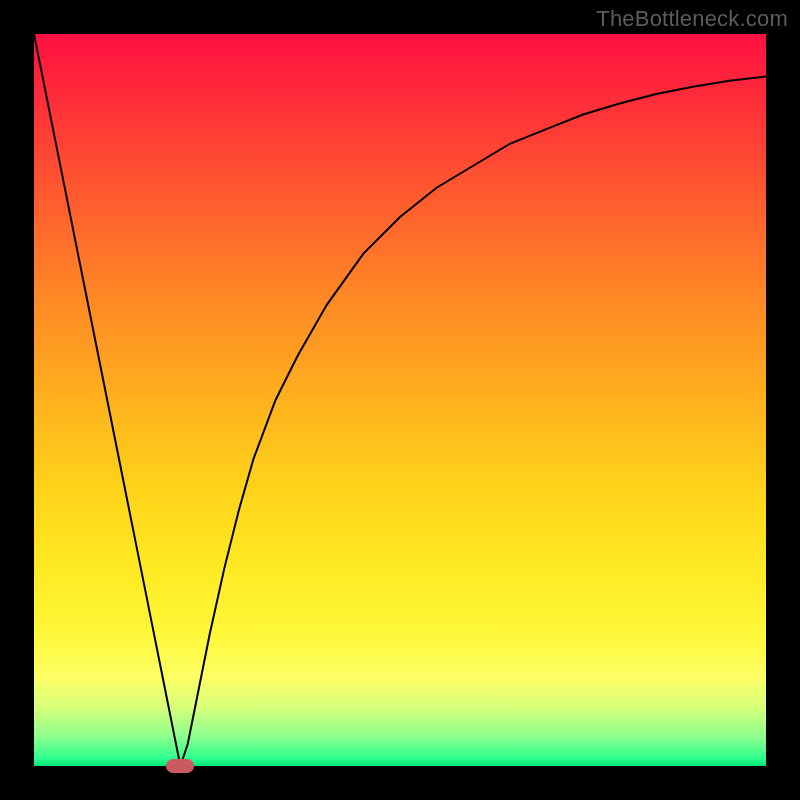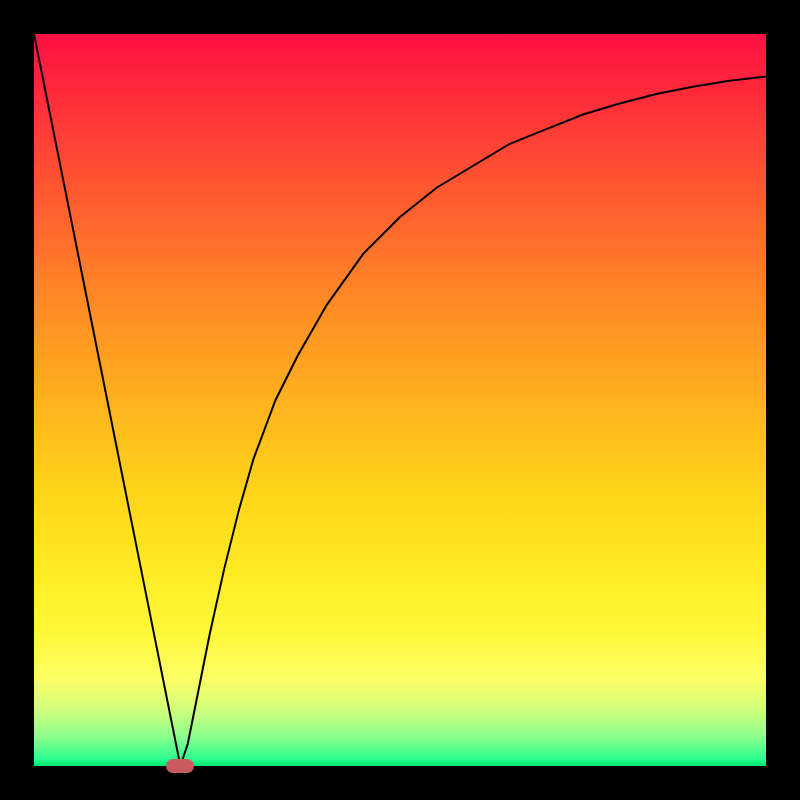--- a/index.html
+++ b/index.html
@@ -68,13 +68,14 @@
 </head>
 <body>
 
 <div class="frame">
   <div class="plot">
     <svg class="curve" viewBox="0 0 732 732" preserveAspectRatio="none">
       <path id="curve-path" fill="none" stroke="#000000" stroke-width="2" d="M0.00 0.00 L14.64 73.20 L29.28 146.40 L43.92 219.60 L58.56 292.80 L73.20 366.00 L87.84 439.20 L102.48 512.40 L117.12 585.60 L131.76 658.80 L139.08 695.40 L146.40 732.00 L153.72 710.04 L161.04 673.44 L175.68 600.24 L190.32 534.36 L204.96 475.80 L219.60 424.56 L241.56 366.00 L263.52 322.08 L292.80 270.84 L329.40 219.60 L366.00 183.00 L402.60 153.72 L439.20 131.76 L475.80 109.80 L512.40 95.16 L549.00 80.52 L585.60 69.54 L622.20 60.02 L658.80 52.70 L695.40 46.85 L732.00 42.46 "></path>
     </svg>
     <div class="marker" id="marker" style="left: 146.4px; top: 732px; background: rgb(201, 90, 96);"></div>
   </div>
+  <div class="watermark">TheBottleneck.com</div>
 </div>
 
 </body></html>

